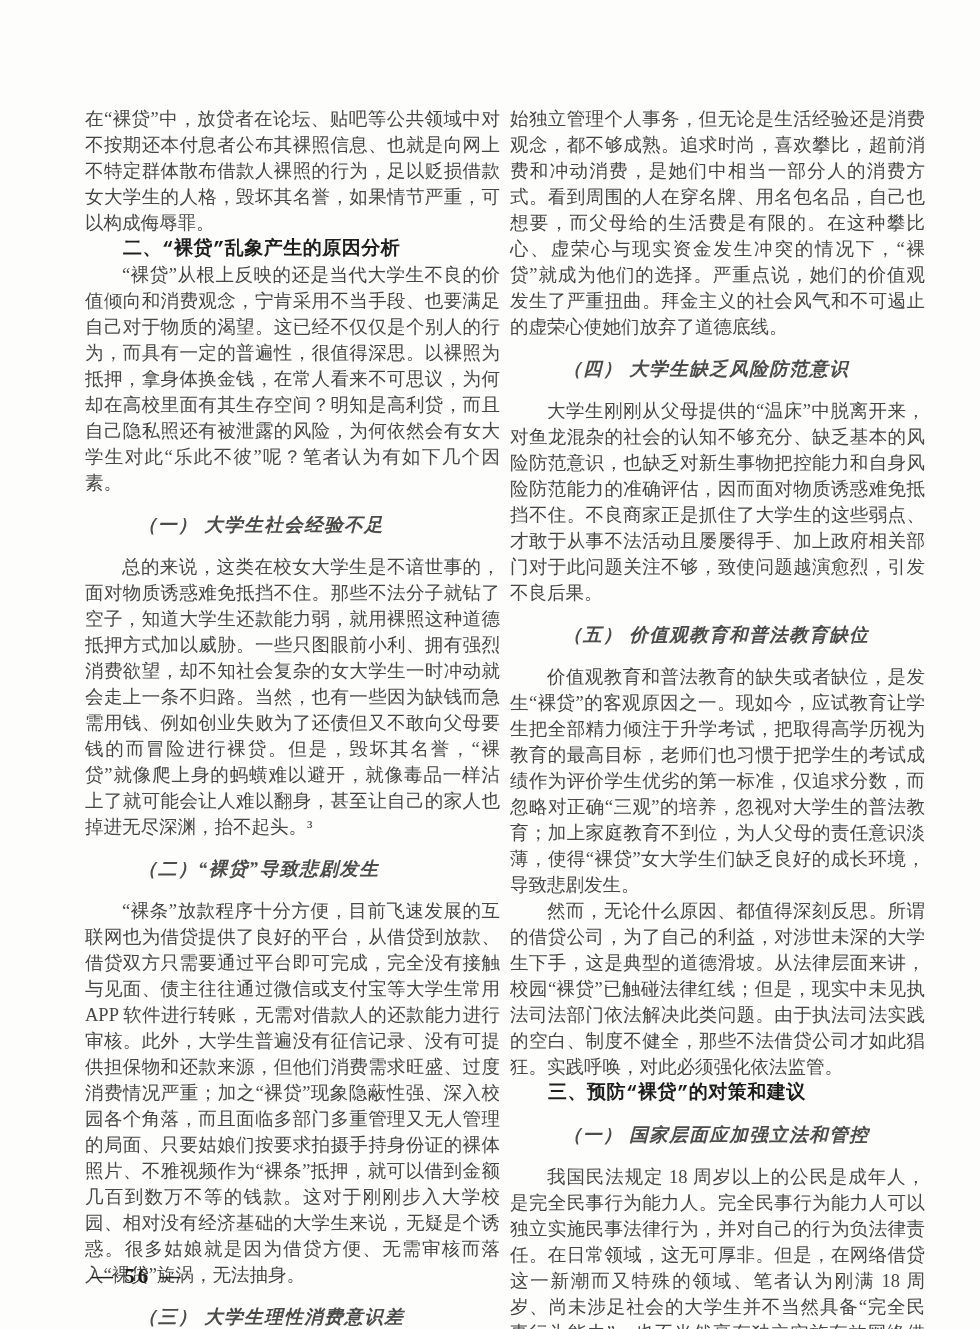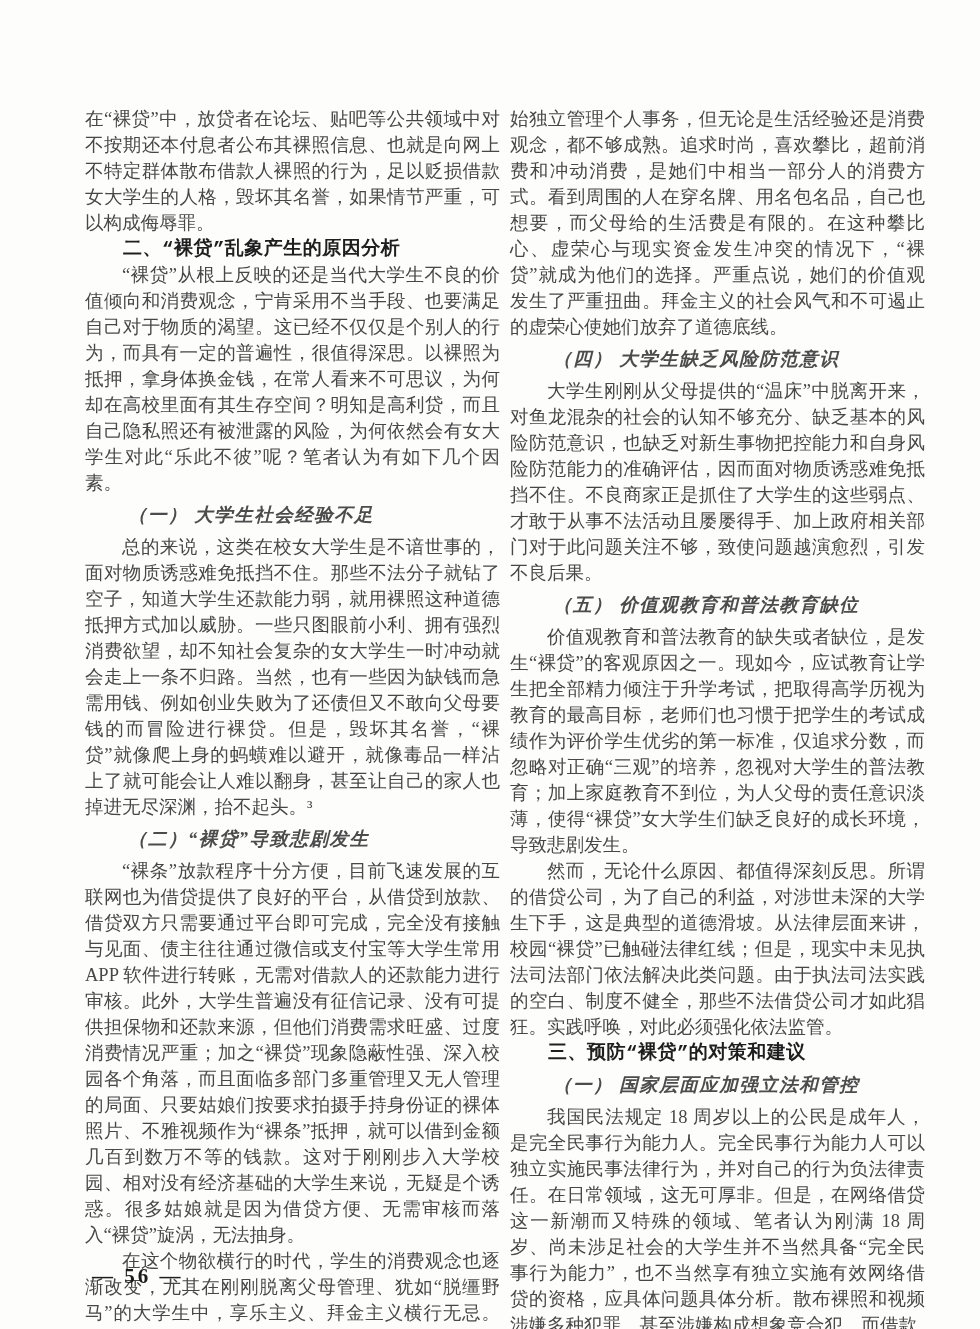--- a/index.html
+++ b/index.html
@@ -42,21 +42,21 @@
     margin: 0;
     font-size: 19px;
     line-height: 26px;
     font-weight: bold;
     font-family: Liberation Mono, monospace;
     text-indent: 2em;
     color: #1e1e1e;
     letter-spacing: 0.5px;
   }
   .h-kai {
-    margin: 6px;
+    margin: 16px;
     font-size: 18.5px;
     line-height: 26px;
     font-style: italic;
     text-indent: 2em;
     color: #4c4c4c;
     letter-spacing: 1.5px;
   }
   .footer {
     position: absolute;
     left: 92px;
@@ -75,20 +75,21 @@
   <div class="content">
 
     <div class="col">
       <p class="para cont">在“裸贷”中，放贷者在论坛、贴吧等公共领域中对不按期还本付息者公布其裸照信息、也就是向网上不特定群体散布借款人裸照的行为，足以贬损借款女大学生的人格，毁坏其名誉，如果情节严重，可以构成侮辱罪。</p>
       <h3 class="h-bold">二、“裸贷”乱象产生的原因分析</h3>
       <p class="para">“裸贷”从根上反映的还是当代大学生不良的价值倾向和消费观念，宁肯采用不当手段、也要满足自己对于物质的渴望。这已经不仅仅是个别人的行为，而具有一定的普遍性，很值得深思。以裸照为抵押，拿身体换金钱，在常人看来不可思议，为何却在高校里面有其生存空间？明知是高利贷，而且自己隐私照还有被泄露的风险，为何依然会有女大学生对此“乐此不彼”呢？笔者认为有如下几个因素。</p>
       <h4 class="h-kai">（一） 大学生社会经验不足</h4>
       <p class="para">总的来说，这类在校女大学生是不谙世事的，面对物质诱惑难免抵挡不住。那些不法分子就钻了空子，知道大学生还款能力弱，就用裸照这种道德抵押方式加以威胁。一些只图眼前小利、拥有强烈消费欲望，却不知社会复杂的女大学生一时冲动就会走上一条不归路。当然，也有一些因为缺钱而急需用钱、例如创业失败为了还债但又不敢向父母要钱的而冒险进行裸贷。但是，毁坏其名誉，“裸贷”就像爬上身的蚂蟥难以避开，就像毒品一样沾上了就可能会让人难以翻身，甚至让自己的家人也掉进无尽深渊，抬不起头。³</p>
       <h4 class="h-kai">（二）“裸贷”导致悲剧发生</h4>
       <p class="para">“裸条”放款程序十分方便，目前飞速发展的互联网也为借贷提供了良好的平台，从借贷到放款、借贷双方只需要通过平台即可完成，完全没有接触与见面、债主往往通过微信或支付宝等大学生常用 APP 软件进行转账，无需对借款人的还款能力进行审核。此外，大学生普遍没有征信记录、没有可提供担保物和还款来源，但他们消费需求旺盛、过度消费情况严重；加之“裸贷”现象隐蔽性强、深入校园各个角落，而且面临多部门多重管理又无人管理的局面、只要姑娘们按要求拍摄手持身份证的裸体照片、不雅视频作为“裸条”抵押，就可以借到金额几百到数万不等的钱款。这对于刚刚步入大学校园、相对没有经济基础的大学生来说，无疑是个诱惑。很多姑娘就是因为借贷方便、无需审核而落入“裸贷”旋涡，无法抽身。</p>
+      <h4 class="h-kai">（三） 大学生理性消费意识差</h4>
       <p class="para">在这个物欲横行的时代，学生的消费观念也逐渐改变，尤其在刚刚脱离父母管理、犹如“脱缰野马”的大学生中，享乐主义、拜金主义横行无忌。他们虽已成年、开</p>
     </div>
 
     <div class="col">
       <p class="para cont">始独立管理个人事务，但无论是生活经验还是消费观念，都不够成熟。追求时尚，喜欢攀比，超前消费和冲动消费，是她们中相当一部分人的消费方式。看到周围的人在穿名牌、用名包名品，自己也想要，而父母给的生活费是有限的。在这种攀比心、虚荣心与现实资金发生冲突的情况下，“裸贷”就成为他们的选择。严重点说，她们的价值观发生了严重扭曲。拜金主义的社会风气和不可遏止的虚荣心使她们放弃了道德底线。</p>
       <h4 class="h-kai">（四） 大学生缺乏风险防范意识</h4>
       <p class="para">大学生刚刚从父母提供的“温床”中脱离开来，对鱼龙混杂的社会的认知不够充分、缺乏基本的风险防范意识，也缺乏对新生事物把控能力和自身风险防范能力的准确评估，因而面对物质诱惑难免抵挡不住。不良商家正是抓住了大学生的这些弱点、才敢于从事不法活动且屡屡得手、加上政府相关部门对于此问题关注不够，致使问题越演愈烈，引发不良后果。</p>
       <h4 class="h-kai">（五） 价值观教育和普法教育缺位</h4>
       <p class="para">价值观教育和普法教育的缺失或者缺位，是发生“裸贷”的客观原因之一。现如今，应试教育让学生把全部精力倾注于升学考试，把取得高学历视为教育的最高目标，老师们也习惯于把学生的考试成绩作为评价学生优劣的第一标准，仅追求分数，而忽略对正确“三观”的培养，忽视对大学生的普法教育；加上家庭教育不到位，为人父母的责任意识淡薄，使得“裸贷”女大学生们缺乏良好的成长环境，导致悲剧发生。</p>
       <p class="para">然而，无论什么原因、都值得深刻反思。所谓的借贷公司，为了自己的利益，对涉世未深的大学生下手，这是典型的道德滑坡。从法律层面来讲，校园“裸贷”已触碰法律红线；但是，现实中未见执法司法部门依法解决此类问题。由于执法司法实践的空白、制度不健全，那些不法借贷公司才如此猖狂。实践呼唤，对此必须强化依法监管。</p>

